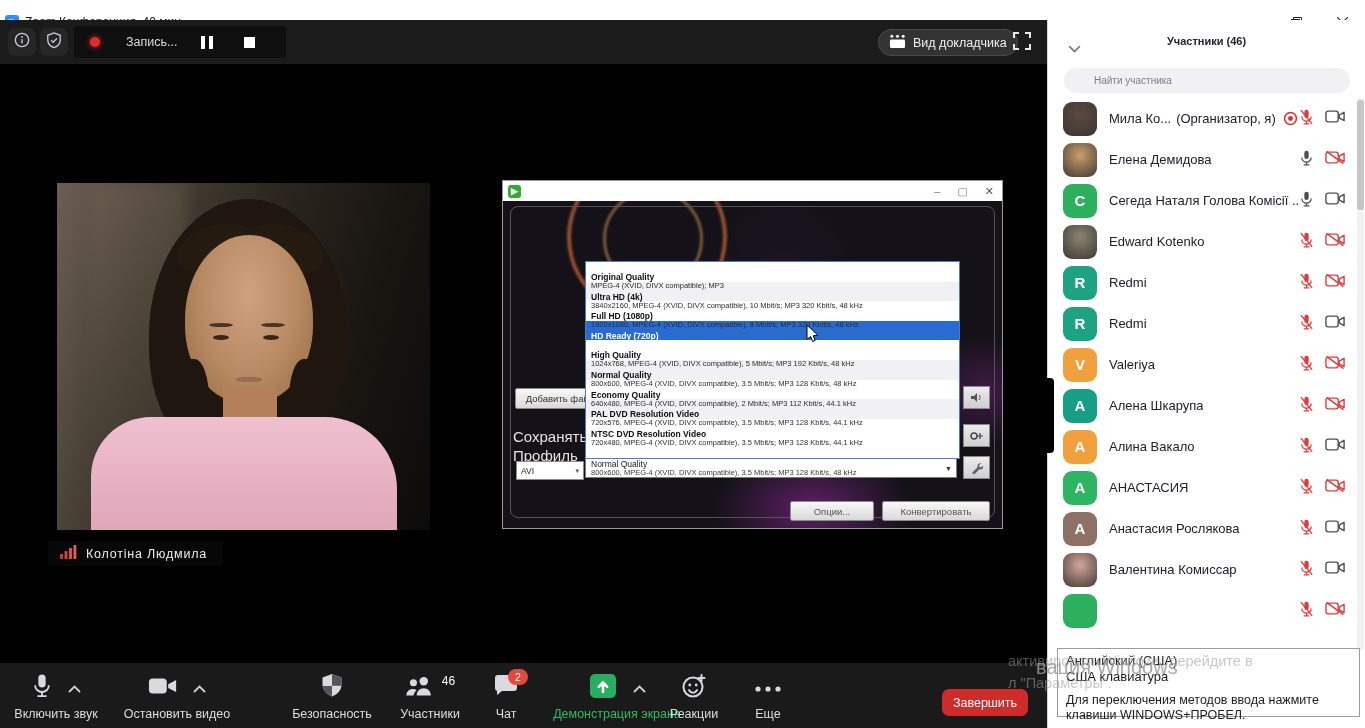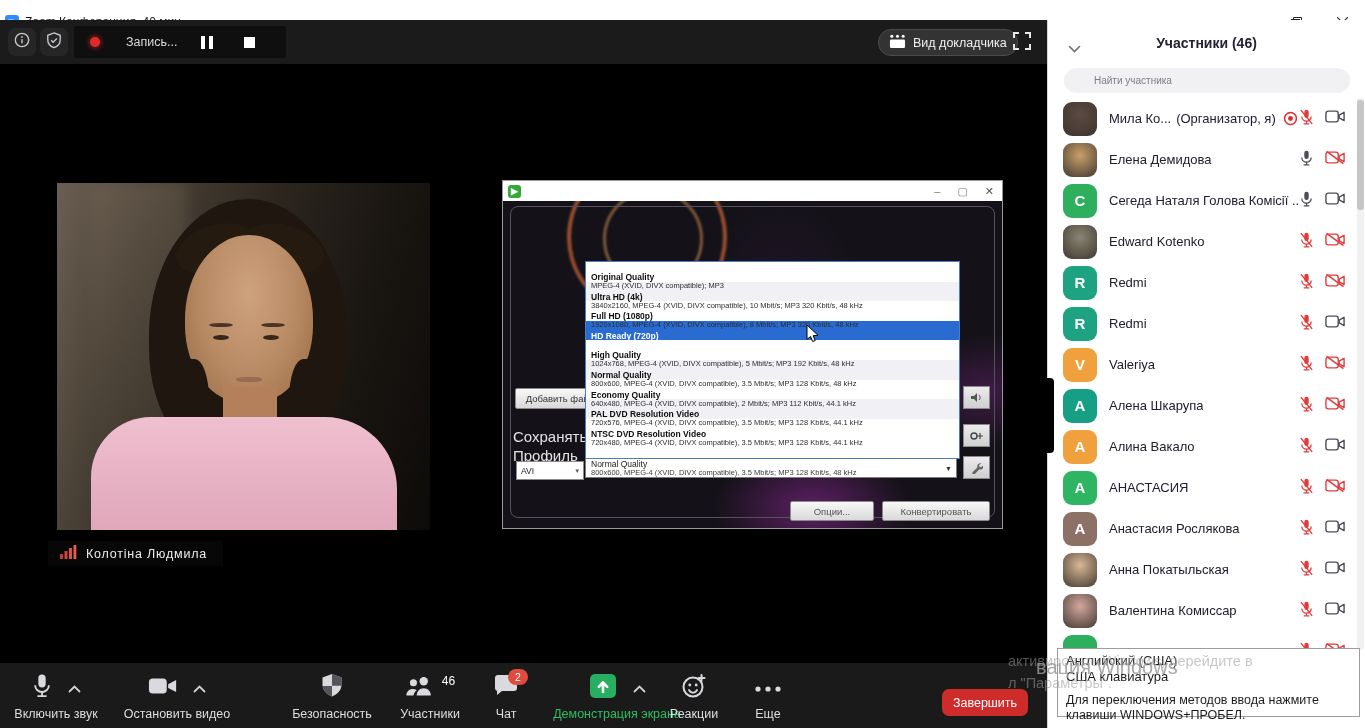--- a/index.html
+++ b/index.html
@@ -116,21 +116,21 @@
   .tb-badge{position:absolute;top:-3px;left:50%;margin-left:2px;min-width:16px;height:16px;border-radius:8px;
     background:#e04a3f;color:#fff;font-size:10.5px;display:flex;align-items:center;justify-content:center;padding:0 2px;}
   .tb-count{color:#fff;font-size:12px;margin-left:-8px;position:relative;top:-7px;}
   .endbtn{position:absolute;left:942px;top:26px;width:86px;height:27px;background:#ce2b2b;border-radius:7px;
     color:#fff;font-size:12.5px;display:flex;align-items:center;justify-content:center;}
 
   
   .panel{position:absolute;left:1047px;top:20px;width:318px;height:708px;background:#fff;
     border-left:1px solid #d6d6d6;box-sizing:border-box;}
   .p-header{position:absolute;left:0;top:0;width:100%;height:44px;}
-  .p-title{text-align:center;padding-top:15px;font-size:14px;font-weight:bold;color:#232333;}
+  .p-title{text-align:center;padding-top:15px;font-size:11px;font-weight:bold;color:#232333;}
   .p-collapse{position:absolute;left:20px;top:19px;}
   .p-search{position:absolute;left:16px;top:48px;width:286px;height:25px;background:#f1f1f4;
     border:none;border-radius:13px;box-sizing:border-box;padding:0 10px 0 30px;font-size:10px;
     color:#333;outline:none;font-family:"Liberation Sans",sans-serif;}
   .p-search::placeholder{color:#7d7d85;}
   .p-searchicon{position:absolute;left:26px;top:54px;}
   .p-list{position:absolute;left:0;top:78px;width:100%;height:630px;overflow:hidden;}
   .p-row{display:flex;align-items:center;height:41px;padding:0 0 0 15px;}
   .p-avatar{width:34px;height:34px;border-radius:9px;flex:0 0 34px;display:flex;align-items:center;
     justify-content:center;color:#fff;font-size:15px;font-weight:bold;overflow:hidden;}
@@ -644,36 +644,20 @@
                 <path d="M12 19.5V24M7.5 24h9" stroke="#e03c3c" stroke-width="2" fill="none"></path>
                 <path d="M3 2 21 24" stroke="#e03c3c" stroke-width="2.2" fill="none"></path>
               </svg></span>
             <span><svg width="20" height="15" viewBox="0 0 26 18">
                 <rect x="1.2" y="2" width="16" height="14" rx="3" fill="none" stroke="#4d4d57" stroke-width="1.8"></rect>
                 <path d="M18.5 7.2 24.8 3.6v10.8L18.5 10.8z" fill="none" stroke="#4d4d57" stroke-width="1.8" stroke-linejoin="round"></path>
               </svg></span>
           </div>
         </div>
         <div class="p-row">
-          <div class="p-avatar" style="background: radial-gradient(circle at 50% 36%, rgb(217, 184, 148) 0%, rgb(60, 52, 46) 105%);"></div>
-          <div class="p-name">Анна Покатыльская</div>
-          <div class="p-icons">
-            <span><svg width="15" height="18" viewBox="0 0 24 26">
-                <rect x="8.5" y="1.5" width="7" height="13" rx="3.5" fill="#e03c3c"></rect>
-                <path d="M4.5 12a7.5 7.5 0 0 0 15 0" fill="none" stroke="#e03c3c" stroke-width="2"></path>
-                <path d="M12 19.5V24M7.5 24h9" stroke="#e03c3c" stroke-width="2" fill="none"></path>
-                <path d="M3 2 21 24" stroke="#e03c3c" stroke-width="2.2" fill="none"></path>
-              </svg></span>
-            <span><svg width="20" height="15" viewBox="0 0 26 18">
-                <rect x="1.2" y="2" width="16" height="14" rx="3" fill="none" stroke="#4d4d57" stroke-width="1.8"></rect>
-                <path d="M18.5 7.2 24.8 3.6v10.8L18.5 10.8z" fill="none" stroke="#4d4d57" stroke-width="1.8" stroke-linejoin="round"></path>
-              </svg></span>
-          </div>
-        </div>
-        <div class="p-row">
           <div class="p-avatar" style="background: radial-gradient(circle at 50% 36%, rgb(211, 167, 155) 0%, rgb(60, 52, 46) 105%);"></div>
           <div class="p-name">Валентина Комиссар</div>
           <div class="p-icons">
             <span><svg width="15" height="18" viewBox="0 0 24 26">
                 <rect x="8.5" y="1.5" width="7" height="13" rx="3.5" fill="#e03c3c"></rect>
                 <path d="M4.5 12a7.5 7.5 0 0 0 15 0" fill="none" stroke="#e03c3c" stroke-width="2"></path>
                 <path d="M12 19.5V24M7.5 24h9" stroke="#e03c3c" stroke-width="2" fill="none"></path>
                 <path d="M3 2 21 24" stroke="#e03c3c" stroke-width="2.2" fill="none"></path>
               </svg></span>
             <span><svg width="20" height="15" viewBox="0 0 26 18">

